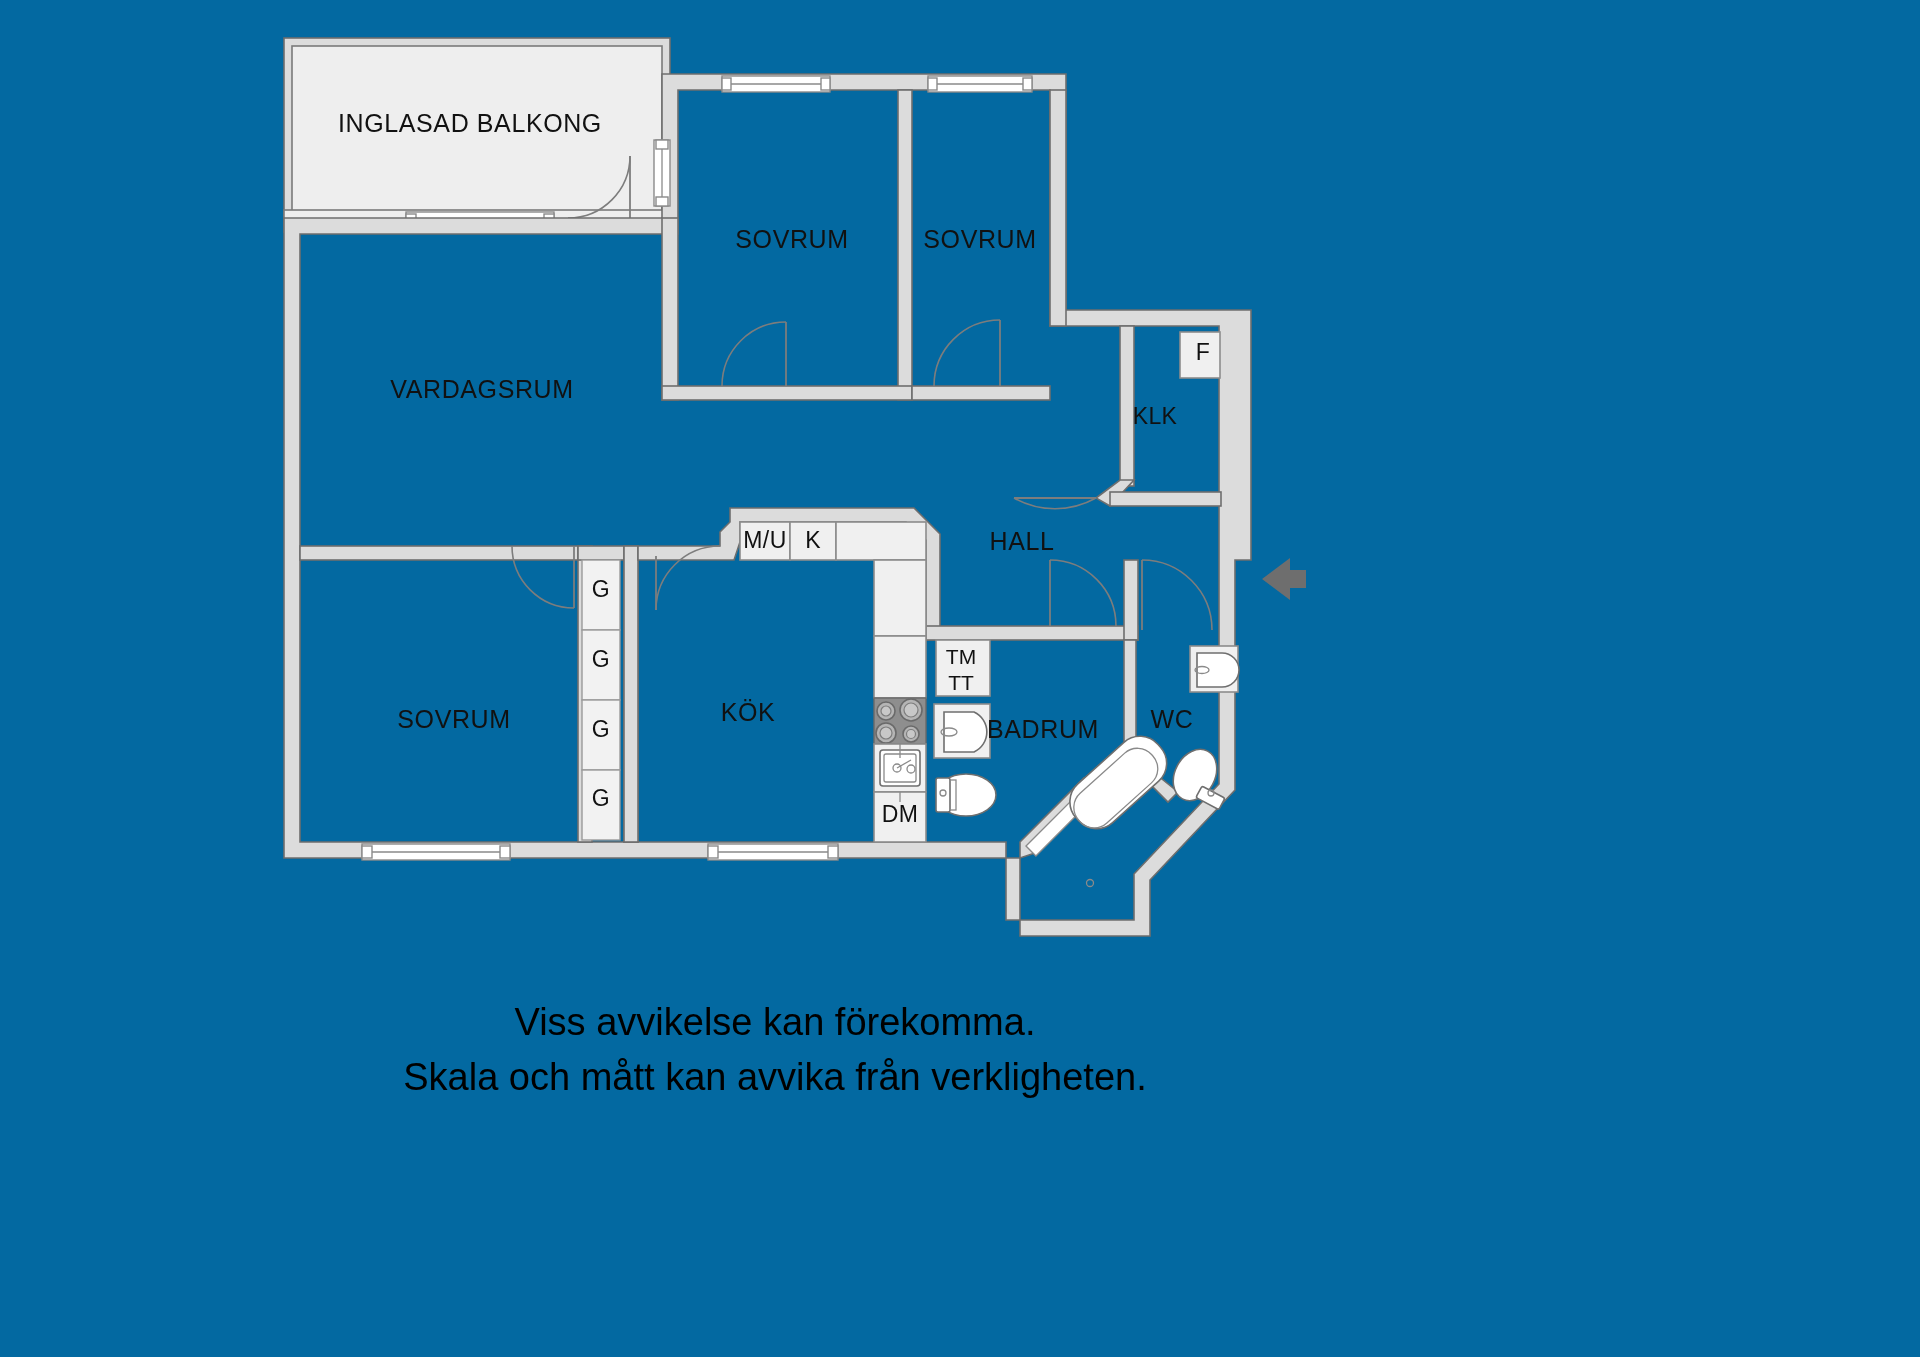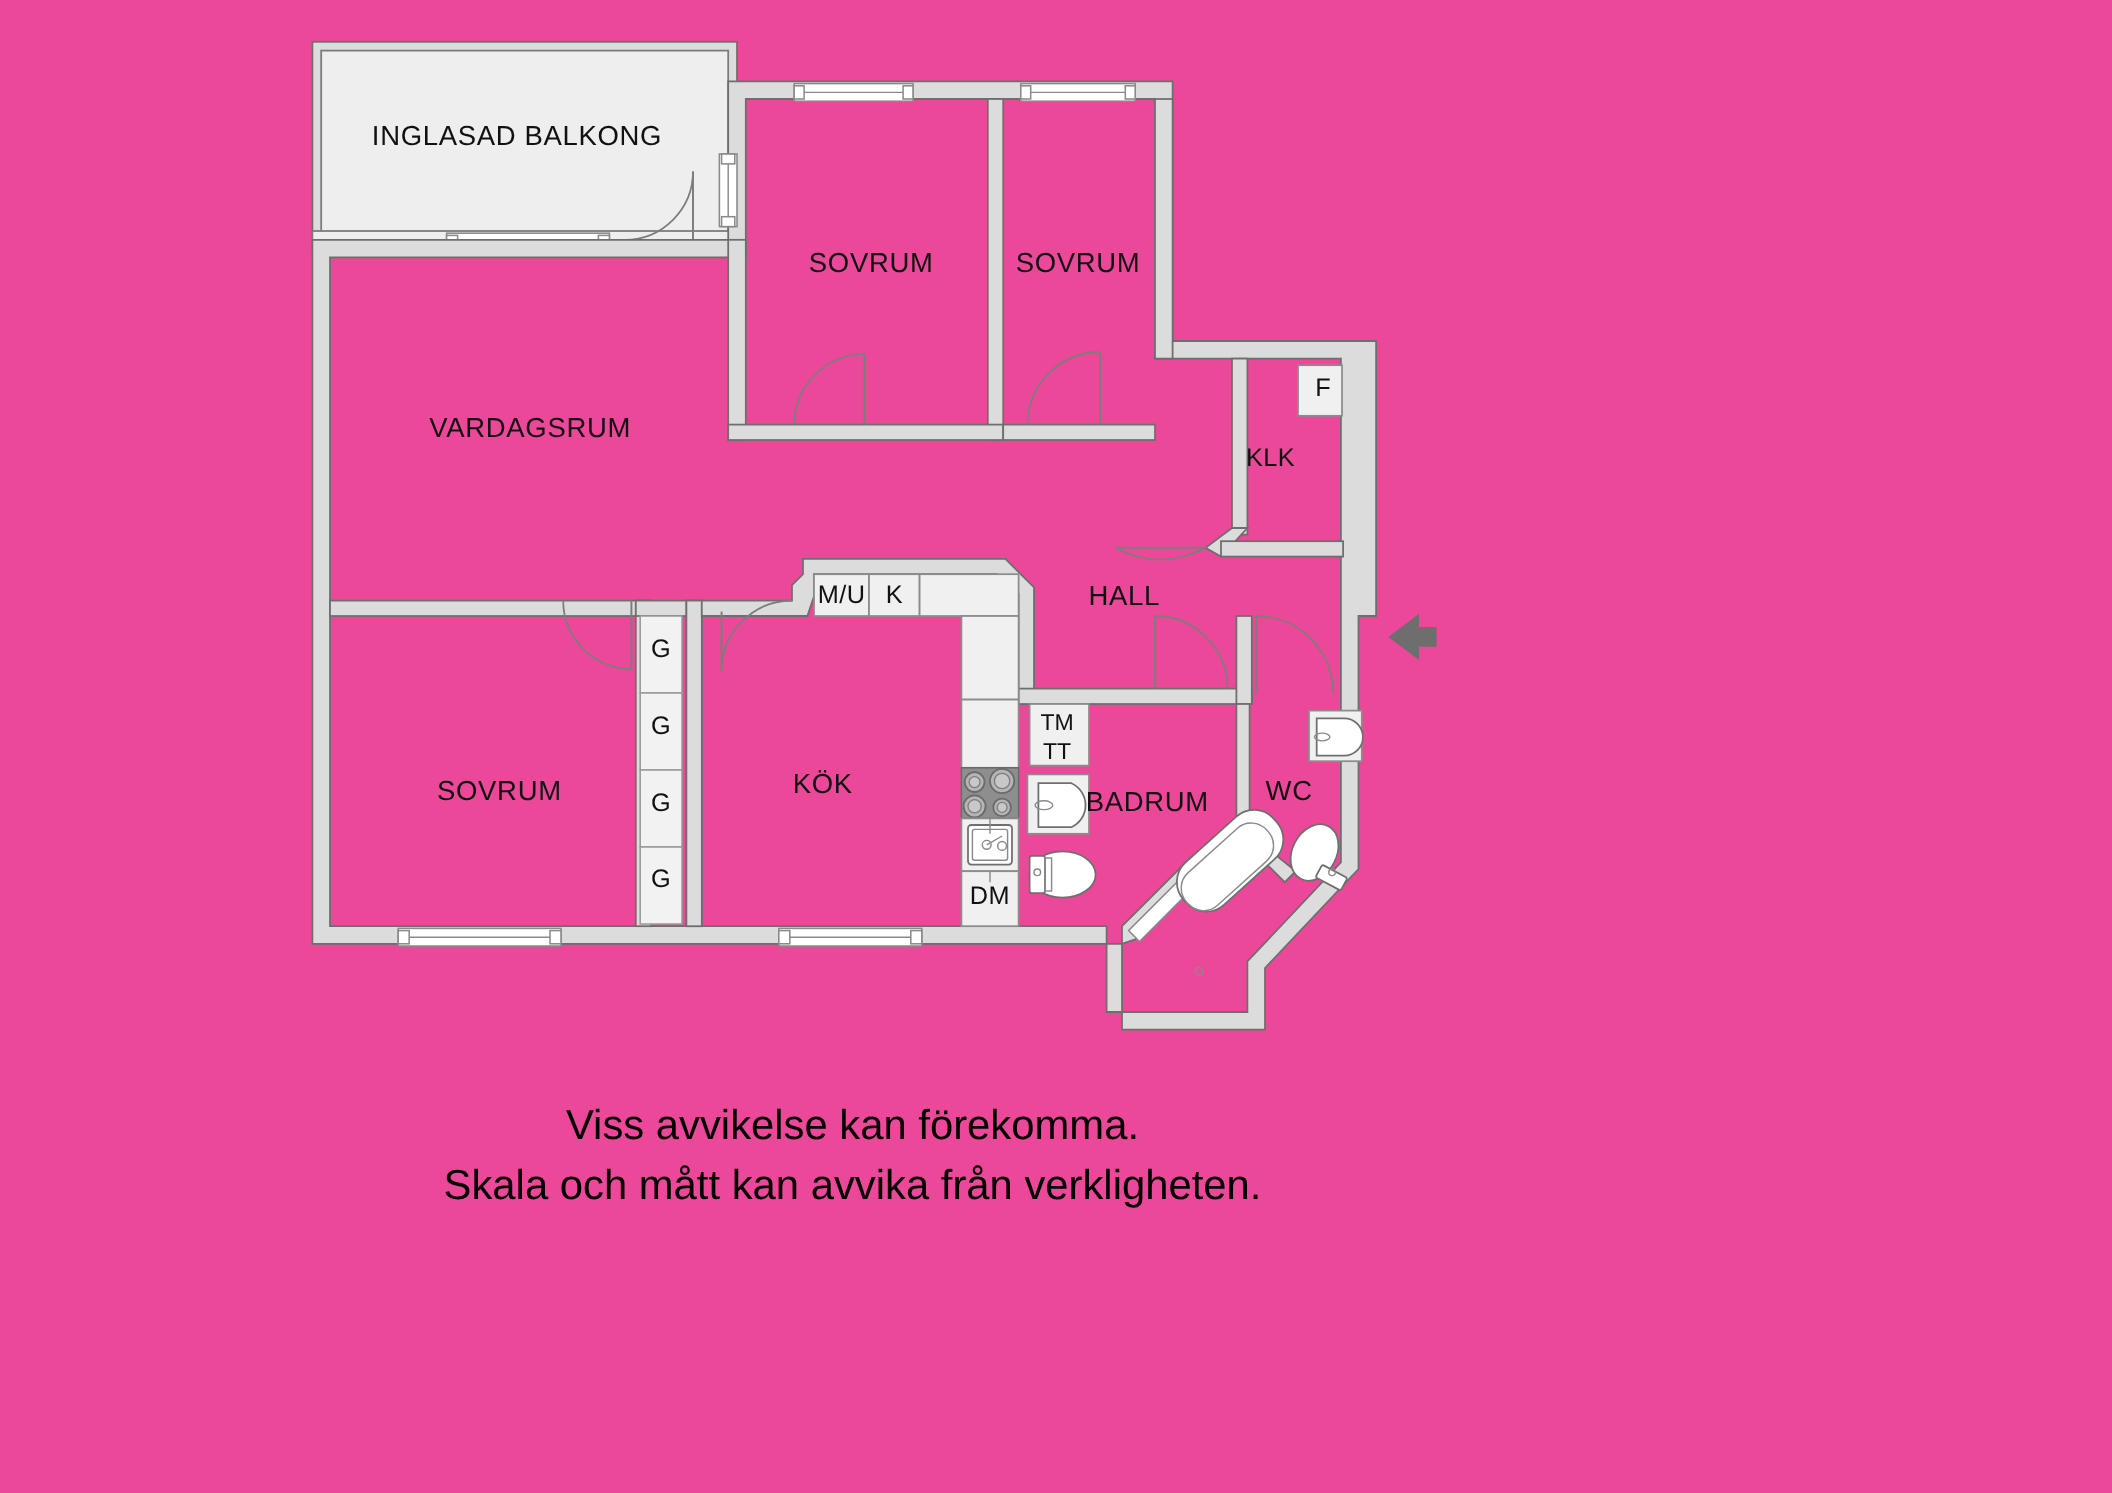--- a/index.html
+++ b/index.html
@@ -11,21 +11,21 @@
   body {
     width: 1920px;
     height: 1357px;
     font-family: "Liberation Sans", sans-serif;
     overflow: hidden;
   }
   #plan-root {
     position: relative;
     width: 1920px;
     height: 1357px;
-    background: #ec4899;
+    background: #0369a1;
   }
   #floorplan-svg {
     position: absolute;
     left: 0;
     top: 0;
     width: 1920px;
     height: 1357px;
     display: block;
   }
   .room-label {

